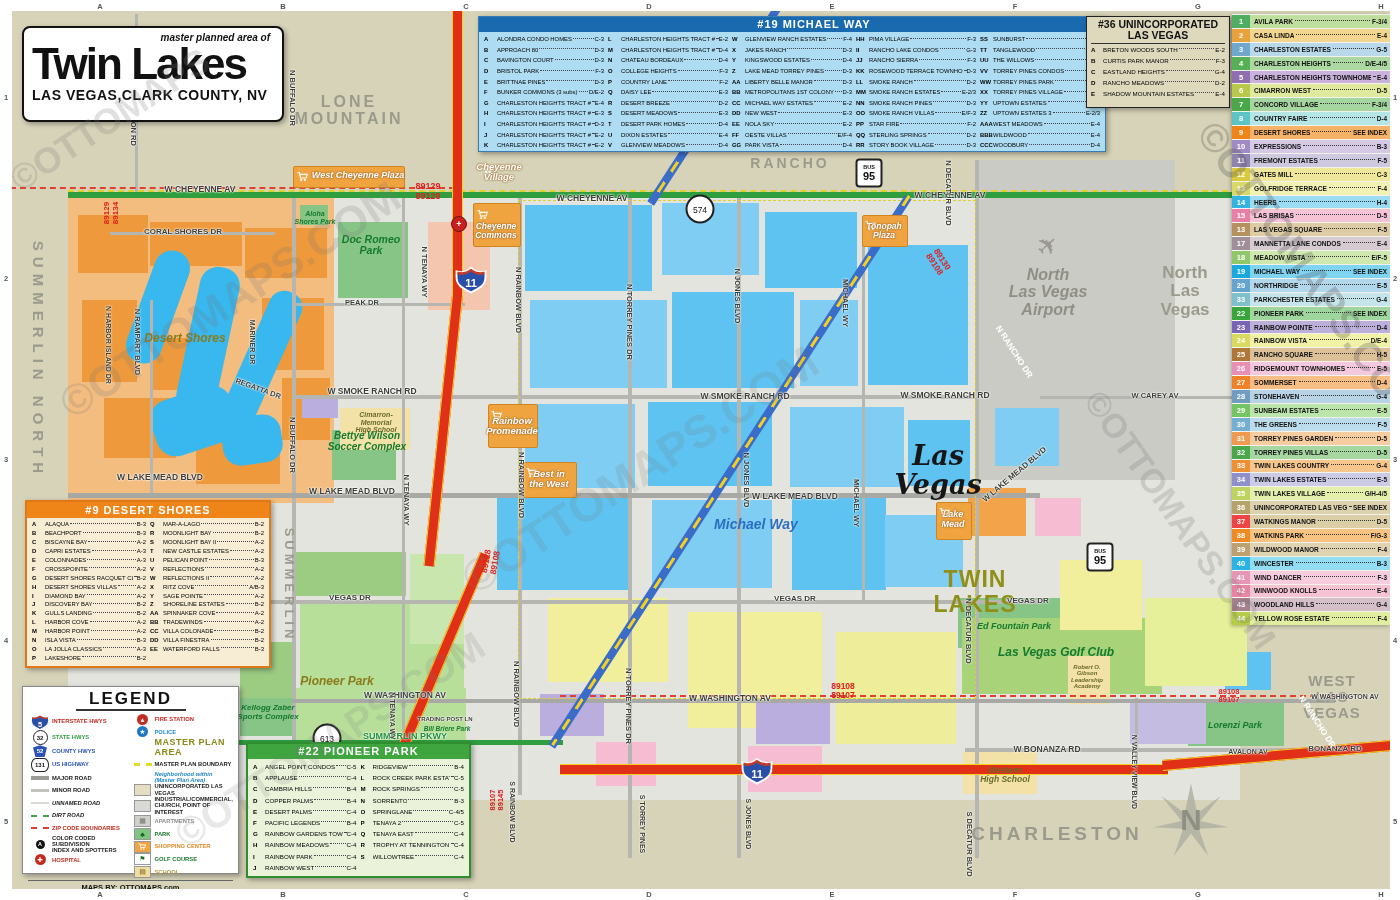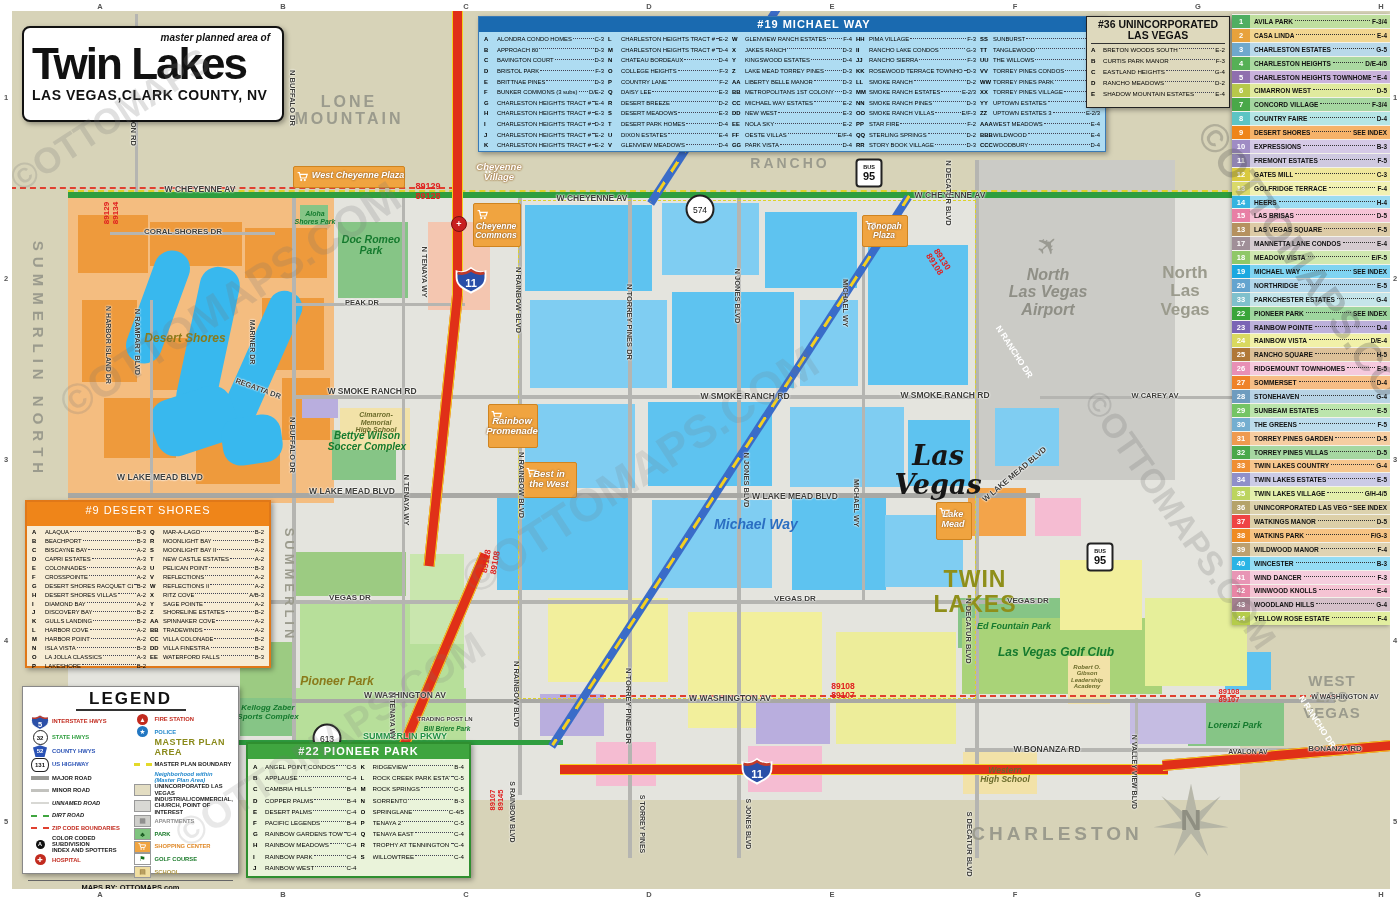--- a/index.html
+++ b/index.html
@@ -46,21 +46,21 @@
   .ie{display:flex;align-items:center;overflow:hidden;}
   .ie .k{font-weight:bold;flex:none;}
   .ie .n{white-space:nowrap;overflow:hidden;flex:0 1 auto;}
   .ie .dt{flex:1 1 2px;min-width:2px;border-bottom:1px dotted #445;margin:0 1px 2px 1px;}
   .ie .r{flex:none;white-space:nowrap;}
   #idx19 .ie{height:10.6px;font-size:5.9px;} #idx19 .k{width:13px;}
   #idx36{left:1086px;top:16px;width:144px;height:92px;background:#ded9bd;border:1.5px solid #222;box-sizing:border-box;padding:1px 4px;}
   #idx36 .hd36{font-size:10.5px;font-weight:bold;color:#111;text-align:center;line-height:1.05;border-bottom:1px solid #333;padding:1px 0 2px;}
   #idx36 .ie{height:11px;font-size:6.2px;} #idx36 .k{width:12px;}
   #idx9{left:25px;top:500px;width:246px;height:168px;background:#f7ecd4;border:2px solid #e07818;box-sizing:border-box;}
-  #idx9 .hd9{height:24px;background:#ef8519;color:#fff;font-weight:normal;font-size:11px;text-align:center;line-height:16px;letter-spacing:1px;}
+  #idx9 .hd9{height:16px;background:#ef8519;color:#fff;font-weight:bold;font-size:11px;text-align:center;line-height:16px;letter-spacing:1px;}
   #idx9 .ie{height:8.9px;font-size:5.9px;} #idx9 .k{width:13px;}
   #idx22{left:246px;top:742px;width:225px;height:136px;background:#eaf3da;border:2px solid #2f8f2f;box-sizing:border-box;}
   #idx22 .hd22{height:15px;background:#3fa53f;color:#fff;font-weight:bold;font-size:11px;text-align:center;line-height:15px;letter-spacing:1px;}
   #idx22 .ie{height:11.2px;font-size:6.2px;} #idx22 .k{width:12px;}
   #legend{left:22px;top:686px;width:217px;height:188px;background:#fff;border:1px solid #888;box-sizing:border-box;padding:2px 5px;}
   #legend .lt{font-size:17px;font-weight:bold;text-align:center;letter-spacing:2px;border-bottom:2px solid #333;width:110px;margin:0 auto 2px;color:#111;}
   .legcols{display:flex;}
   .legcol{flex:1;min-width:0;}
   .legrow{display:flex;align-items:center;min-height:12.6px;}
   .legrow .lt2{font-size:5.8px;font-weight:bold;line-height:1.1;white-space:pre-line;}

